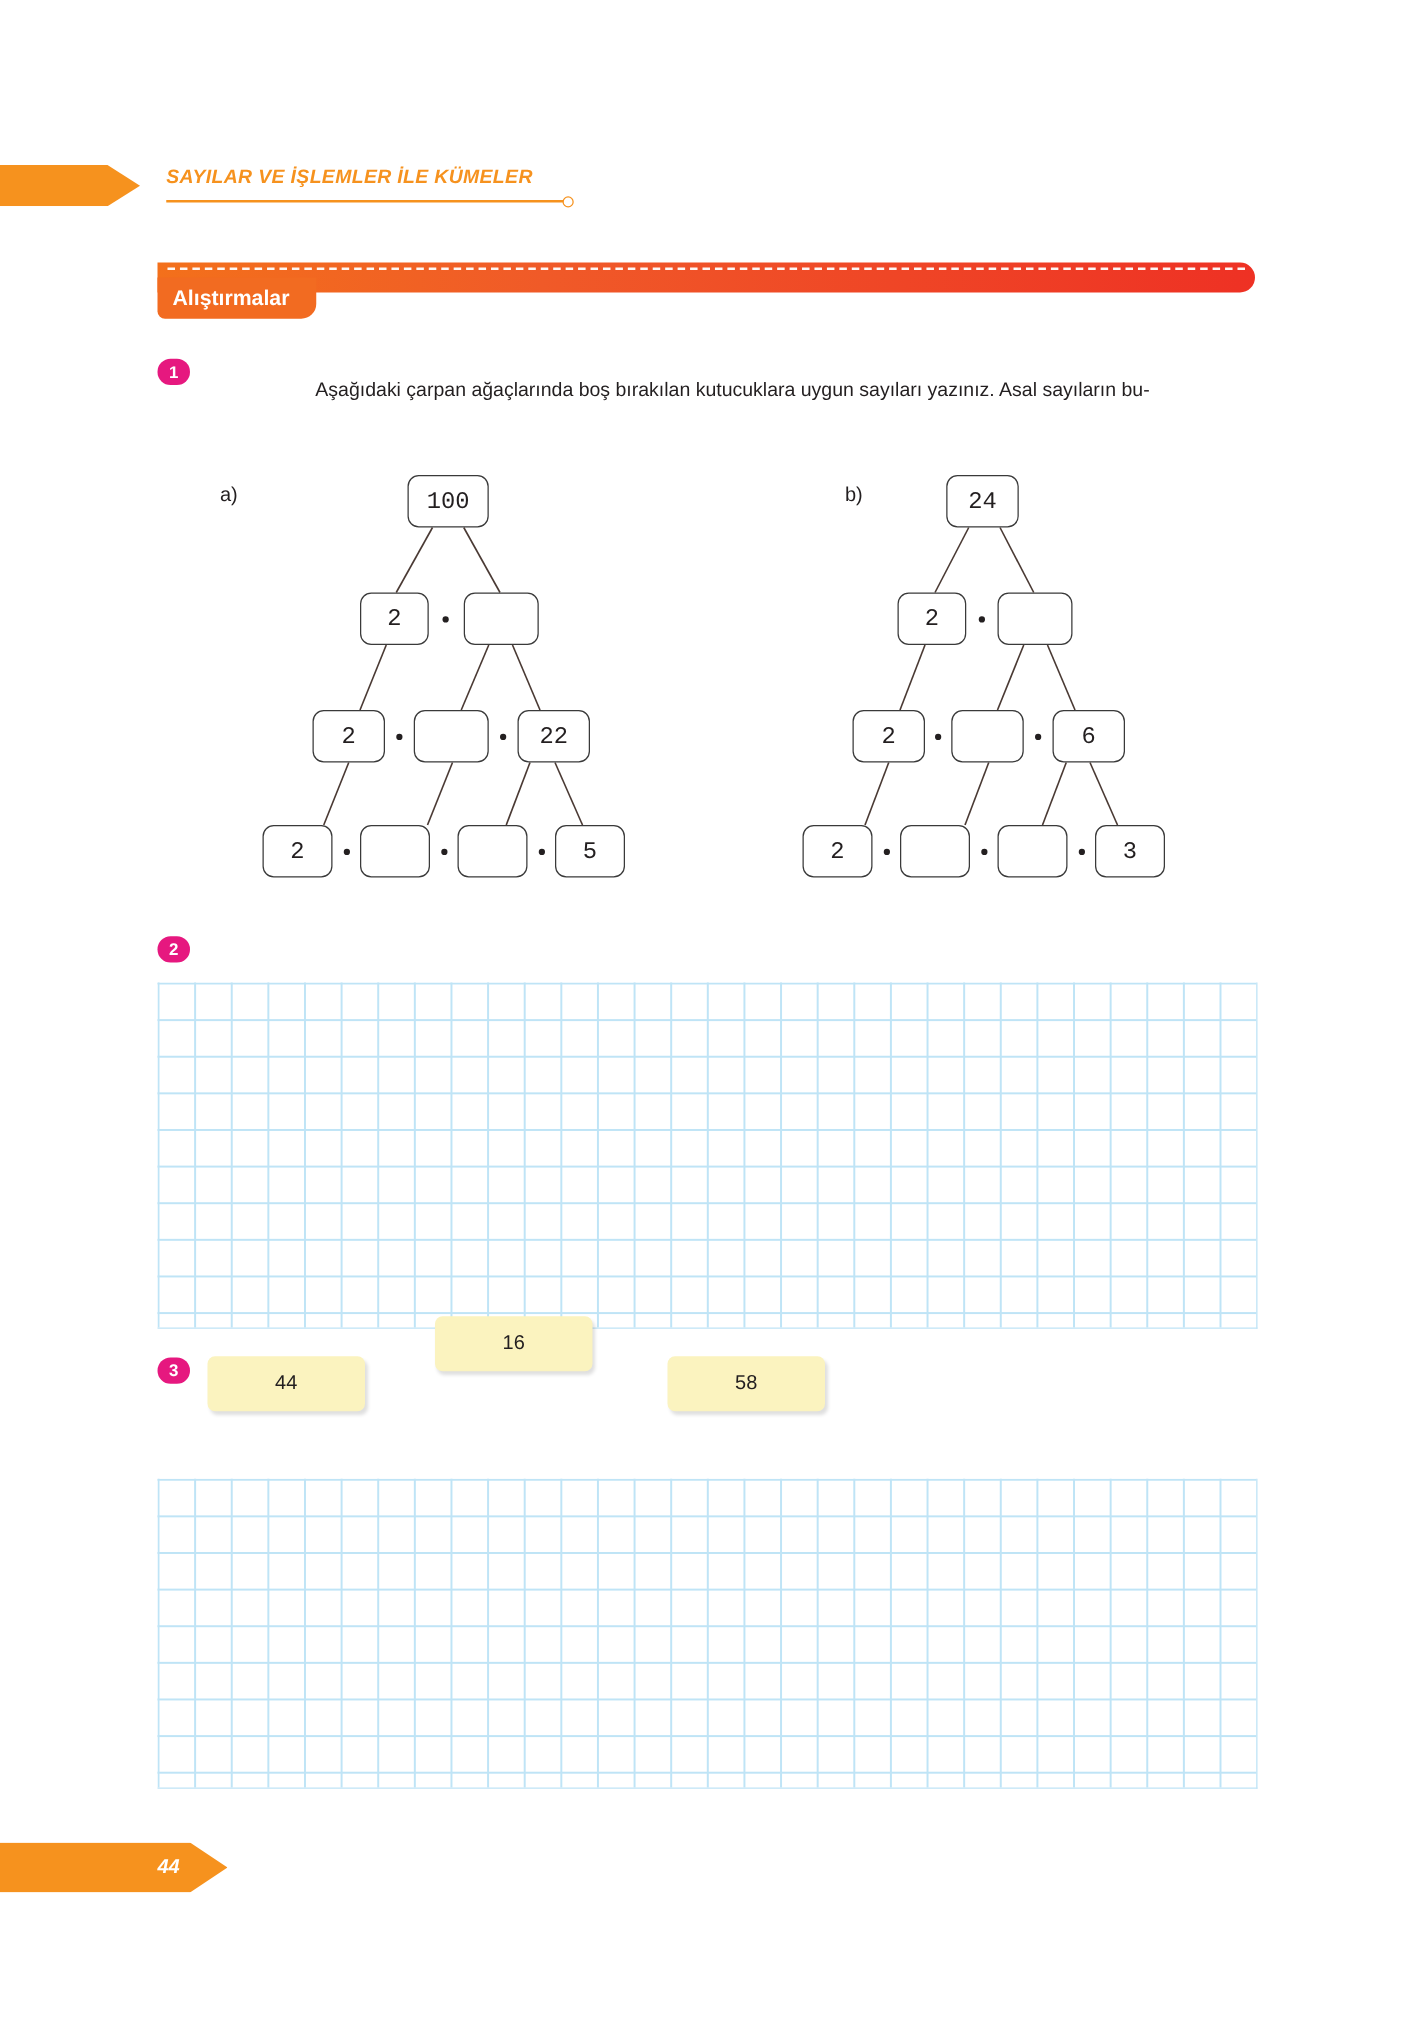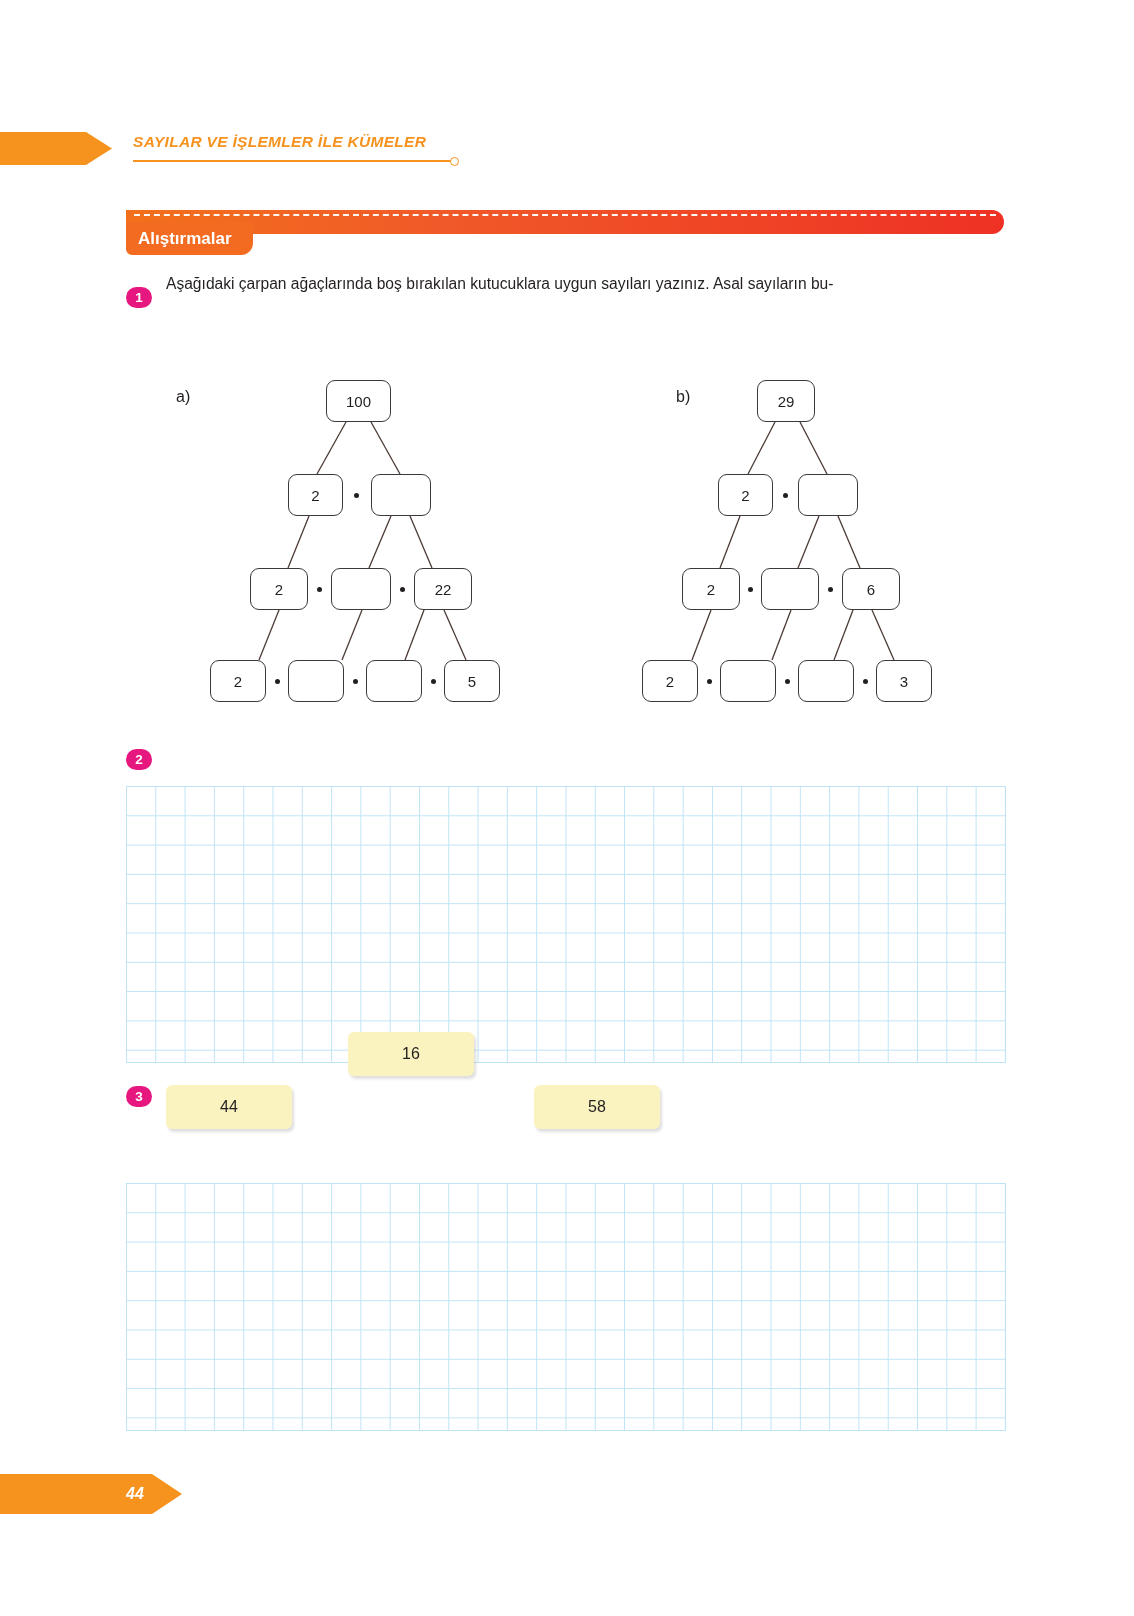--- a/index.html
+++ b/index.html
@@ -68,22 +68,23 @@
   }
 
   
   .tree{position:absolute;}
   .tree svg{position:absolute;left:0;top:0;overflow:visible;}
   .tbox{
     position:absolute;
     border:1.4px solid #3A3A3A;border-radius:9px;
     background:#ffffff;
     display:flex;align-items:center;justify-content:center;
-    font-size:15px;color:#231F20;
+    font-size:19px;color:#231F20;
     box-sizing:border-box;
+    font-family:Liberation Mono, monospace;
   }
   .tdot{
     position:absolute;width:5px;height:5px;border-radius:50%;
     background:#231F20;
   }
   .tlabel{
     position:absolute;font-size:16px;color:#231F20;
   }
 
   
@@ -130,21 +131,21 @@
     <div class="runhead-title">SAYILAR VE İŞLEMLER İLE KÜMELER</div>
     <div class="runhead-rule"></div>
     <div class="runhead-dot"></div>
   </div>
 
   <div class="secbar"></div>
   <div class="secbar-dash"></div>
   <div class="sectab">Alıştırmalar</div>
 
   <div class="qnum" style="left:126px;top:243px;">1</div>
-  <div class="qtext" style="left:166px;top:228px;width:840px;">Aşağıdaki çarpan ağaçlarında boş bırakılan kutucuklara uygun sayıları yazınız. Asal sayıların    bu-</div>
+  <div class="qtext" style="left:166px;top:257px;width:840px;text-align:center;">Aşağıdaki çarpan ağaçlarında boş bırakılan kutucuklara uygun sayıları yazınız. Asal sayıların    bu-</div>
 
   <div class="tree" style="left:176px;top:330px;width:350px;height:330px;">
 
     <svg width="350" height="330">
 
       <line x1="170" y1="48" x2="141" y2="100" stroke="#4A3A34" stroke-width="1.3"></line>
       <line x1="195" y1="48" x2="224" y2="100" stroke="#4A3A34" stroke-width="1.3"></line>
 
       <line x1="133" y1="142" x2="112" y2="194" stroke="#4A3A34" stroke-width="1.3"></line>
 
@@ -191,21 +192,21 @@
       <line x1="199" y1="142" x2="178" y2="194" stroke="#4A3A34" stroke-width="1.3"></line>
       <line x1="218" y1="142" x2="240" y2="194" stroke="#4A3A34" stroke-width="1.3"></line>
       <line x1="91" y1="236" x2="72" y2="286" stroke="#4A3A34" stroke-width="1.3"></line>
       <line x1="171" y1="236" x2="152" y2="286" stroke="#4A3A34" stroke-width="1.3"></line>
       <line x1="233" y1="236" x2="214" y2="286" stroke="#4A3A34" stroke-width="1.3"></line>
       <line x1="252" y1="236" x2="274" y2="286" stroke="#4A3A34" stroke-width="1.3"></line>
     </svg>
 
     <div class="tlabel" style="left:56px;top:14px;">b)</div>
 
-    <div class="tbox" style="left:137px;top:6px;width:58px;height:42px;">29</div>
+    <div class="tbox" style="left:137px;top:6px;width:58px;height:42px;">24</div>
 
     <div class="tbox" style="left:98px;top:100px;width:55px;height:42px;">2</div>
     <div class="tdot" style="left:163px;top:119px;"></div>
     <div class="tbox" style="left:178px;top:100px;width:60px;height:42px;"></div>
 
     <div class="tbox" style="left:62px;top:194px;width:58px;height:42px;">2</div>
     <div class="tdot" style="left:128px;top:213px;"></div>
     <div class="tbox" style="left:141px;top:194px;width:58px;height:42px;"></div>
     <div class="tdot" style="left:208px;top:213px;"></div>
     <div class="tbox" style="left:222px;top:194px;width:58px;height:42px;">6</div>
@@ -219,21 +220,21 @@
     <div class="tbox" style="left:256px;top:286px;width:56px;height:42px;">3</div>
   </div>
 
   <div class="qnum" style="left:126px;top:705px;">2</div>
 
   <div class="gridsheet" style="left:126px;top:742px;width:880px;height:277px;"></div>
 
   <div class="qnum" style="left:126px;top:1042px;">3</div>
 
   <div class="ycard" style="left:166px;top:1041px;width:126px;">44</div>
-  <div class="ycard" style="left:348px;top:988px;width:126px;">16</div>
+  <div class="ycard" style="left:348px;top:1009px;width:126px;">16</div>
   <div class="ycard" style="left:534px;top:1041px;width:126px;">58</div>
 
 
   <div class="gridsheet" style="left:126px;top:1139px;width:880px;height:248px;"></div>
 
   <div class="footer"></div>
   <div class="pagenum">44</div>
 
 </div>
 

